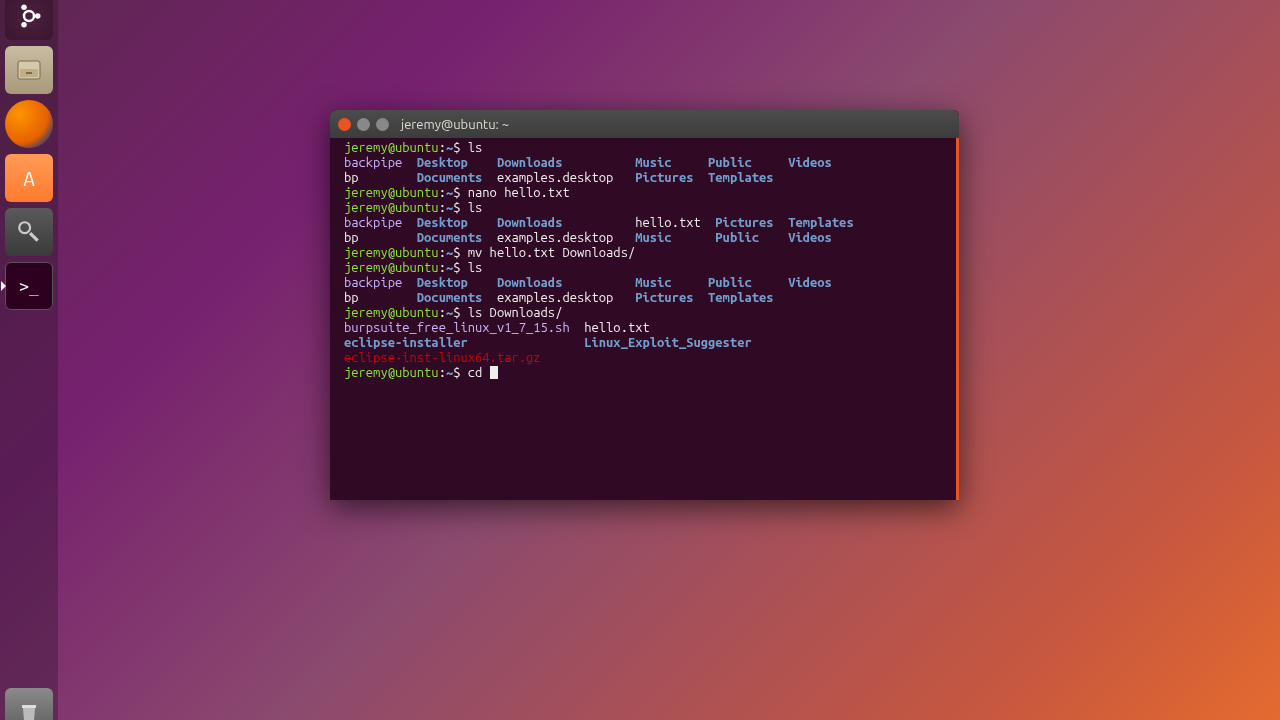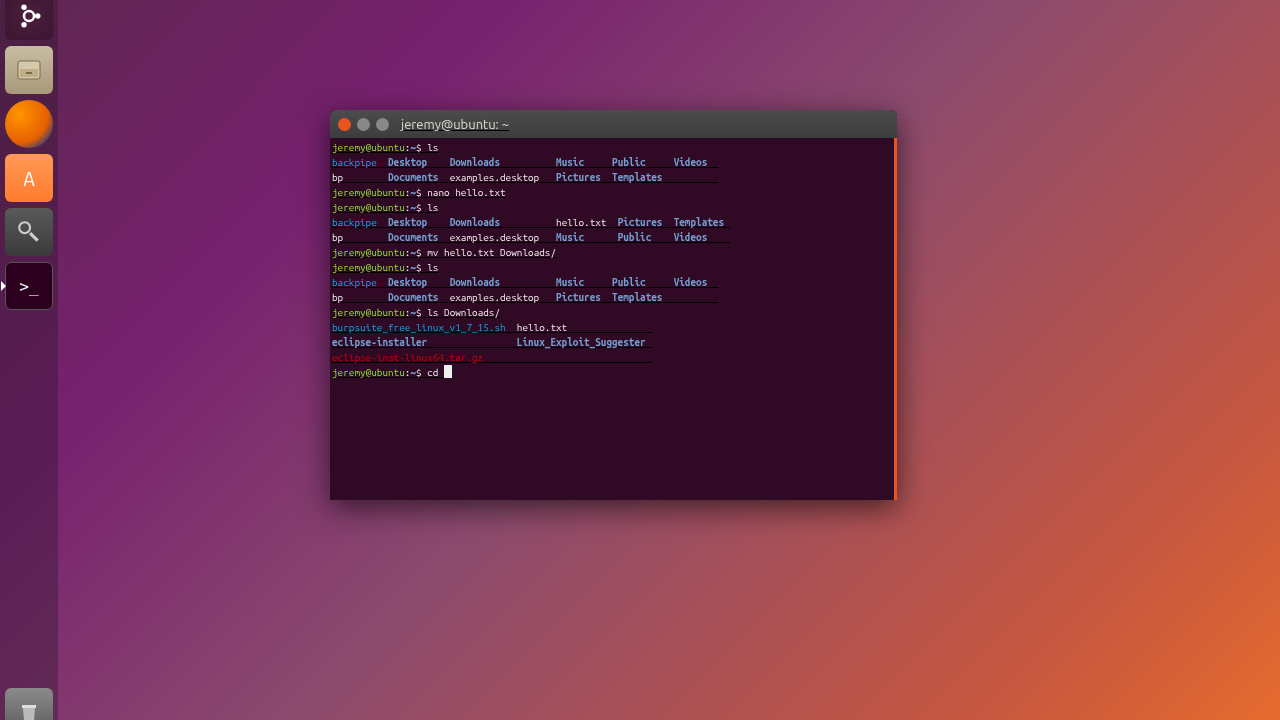--- a/index.html
+++ b/index.html
@@ -44,53 +44,52 @@
   .launcher-item.terminal { background: #2c001e; border:1px solid #555;}
   .launcher-item.terminal.active::before {
     content:""; position:absolute; left:-5px; top:50%; transform:translateY(-50%);
     width:0;height:0;border-top:5px solid transparent;border-bottom:5px solid transparent;border-left:5px solid #fff;
   }
   .launcher-item.trash { background: linear-gradient(#8a8a8a,#5a5a5a); margin-top:auto; margin-bottom:-16px;}
   
   .terminal-window {
     position: absolute;
     left: 330px; top: 110px;
-    width: 567px; height: 390px;
+    width: 629px; height: 390px;
     background: #300a24;
     border-radius: 6px 6px 0 0;
     box-shadow: 0 8px 30px rgba(0,0,0,0.6);
     overflow: hidden;
-    text-decoration: underline;
   }
   .titlebar {
     height: 28px;
     background: linear-gradient(#4c4c4c,#3c3c3c);
     display: flex;
     align-items: center;
     padding: 0 8px;
     border-radius: 6px 6px 0 0;
   }
   .win-btn { width:13px;height:13px;border-radius:50%;margin-right:6px;}
   .win-btn.close{background:#e95420;}
   .win-btn.min{background:#888;}
   .win-btn.max{background:#888;}
   .titlebar-title { color:#dfdbd2; font-size:13px; font-family:"Ubuntu",sans-serif; margin-left:6px;}
   .terminal-body {
-    padding: 2px 2px;
-    font-size: 10px;
+    padding: 2px 14px;
+    font-size: 13px;
     line-height: 15px;
     color: #eeeeec;
     white-space: pre;
     font-family: "Ubuntu Mono","DejaVu Sans Mono",monospace;
     letter-spacing: 0px;
   }
   .terminal-body .green{color:#8ae234;}
   .terminal-body .bblue{color:#729fcf;font-weight:bold;}
   .terminal-body .red{color:#cc0000;text-align:center;}
-  .terminal-body .exec{color:#0ea5e9;}
+  .terminal-body .exec{color:#c4b5fd;}
   .scrollbar-edge{
     position:absolute; right:0; top:28px; bottom:0; width:3px; background:#e95420;
   }
   .cursor {
     display:inline-block; width:8px; height:13px; background:#eeeeec; vertical-align:text-bottom;
     animation: blink 1s step-end infinite;
   }
   @keyframes blink { 50% { opacity:0; } }
   .row { display:block; }
 </style>

